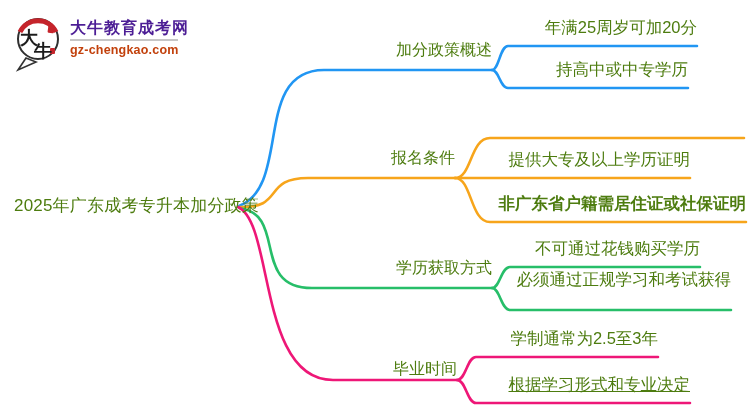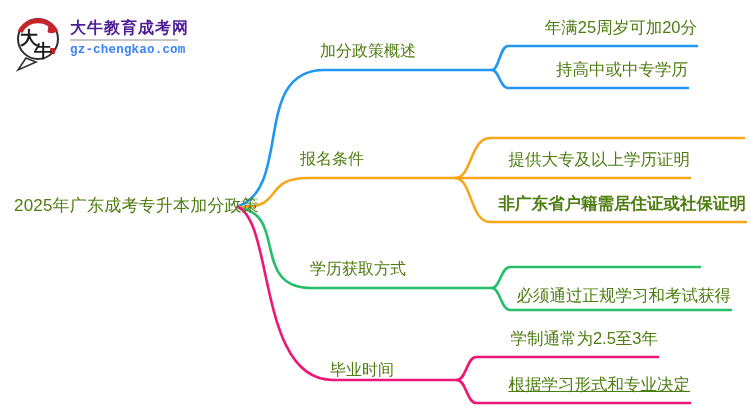--- a/index.html
+++ b/index.html
@@ -2,21 +2,21 @@
 <html><head>
 <meta charset="utf-8">
 <style>
   html,body{margin:0;padding:0;background:#fff;}
   .stage{position:relative;width:750px;height:410px;background:#ffffff;overflow:hidden;
          font-family:"Liberation Sans","DejaVu Sans",sans-serif;color:#1a1a1a;}
   .connectors{position:absolute;left:0;top:0;width:750px;height:410px;}
   .connectors path{fill:none;stroke-width:2.6;stroke-linecap:round;}
   .map-label{position:absolute;font-size:16px;line-height:22px;color:#4d7c0f;white-space:nowrap;}
   .root-label{font-size:17px;letter-spacing:.2px;}
-  .branch-label{text-align:left;}
+  .branch-label{text-align:right;font-family:Liberation Mono, monospace;}
   .leaf-label{text-align:right;padding-right:2px;font-size:16.5px;}
   .logo{position:absolute;left:12px;top:12px;display:flex;align-items:flex-start;cursor:pointer;}
   .logo-text{margin-left:6px;margin-top:6px;}
   .logo-title{font-weight:bold;font-size:16px;letter-spacing:1px;line-height:20px;}
   .logo-divider{height:2px;background:#c6c6c6;margin:1px 0 2px 0;width:108px;}
   .logo-url{font-weight:bold;font-size:12.5px;letter-spacing:.2px;line-height:14px;}
   .badge-cjk{font-family:"DejaVu Serif","Liberation Serif",serif;font-weight:bold;}
 </style>
 </head>
 <body>
@@ -49,35 +49,36 @@
       <circle cx="26" cy="27" r="20" fill="#ffffff" stroke="#2f2f2f" stroke-width="2"></circle>
       <path d="M8 20 A20 20 0 0 1 44 20" fill="none" stroke-width="5" stroke="#c5242b"></path>
       <rect x="36" y="13" width="6" height="8" rx="1" transform="rotate(8 39 17)" fill="#c5242b"></rect>
       <rect x="38" y="36" width="5" height="6" rx="1" fill="#c5242b"></rect>
       <text class="badge-cjk" x="8" y="32" font-size="18" fill="#1c1c1c">大</text>
       <text class="badge-cjk" x="22" y="45" font-size="18" fill="#1c1c1c">牛</text>
     </svg>
     <div class="logo-text">
       <div class="logo-title" style="color: #4c1d95;">大牛教育成考网</div>
       <div class="logo-divider"></div>
-      <div class="logo-url" style="color: #3b82f6; font-family: Liberation Mono, monospace;">gz-chengkao.com</div>
+      <div class="logo-url" style="color: #c2410c;">gz-chengkao.com</div>
     </div>
   </div>
 
   <div class="map-label root-label" style="left:14px;top:195px;width:228px;">2025年广东成考专升本加分政策</div>
 
   <div class="map-label branch-label" style="left:320px;top:40px;width:172px;">加分政策概述</div>
   <div class="map-label branch-label" style="left:300px;top:148px;width:155px;">报名条件</div>
   <div class="map-label branch-label" style="left:310px;top:258px;width:182px;">学历获取方式</div>
   <div class="map-label branch-label" style="left:330px;top:359px;width:127px;">毕业时间</div>
 
   <div class="map-label leaf-label" style="left:505px;top:16px;width:192px;">年满25周岁可加20分</div>
   <div class="map-label leaf-label" style="left:505px;top:58px;width:183px;">持高中或中专学历</div>
 
   <div class="map-label leaf-label" style="left:455px;top:148px;width:235px;">提供大专及以上学历证明</div>
   <div class="map-label leaf-label" style="left:467px;top:192px;width:279px;font-weight:bold;">非广东省户籍需居住证或社保证明</div>
 
-  <div class="map-label leaf-label" style="left:505px;top:284px;width:226px;">必须通过正规学习和考试获得</div>
+  <div class="map-label leaf-label" style="left:505px;top:237px;width:195px;">不可通过花钱购买学历</div>
+  <div class="map-label leaf-label" style="left:505px;top:268px;width:226px;">必须通过正规学习和考试获得</div>
 
   <div class="map-label leaf-label" style="left:470px;top:327px;width:188px;">学制通常为2.5至3年</div>
   <div class="map-label leaf-label" style="left:470px;top:373px;width:220px;text-decoration:underline;">根据学习形式和专业决定</div>
 
 </div>
 
 </body></html>

